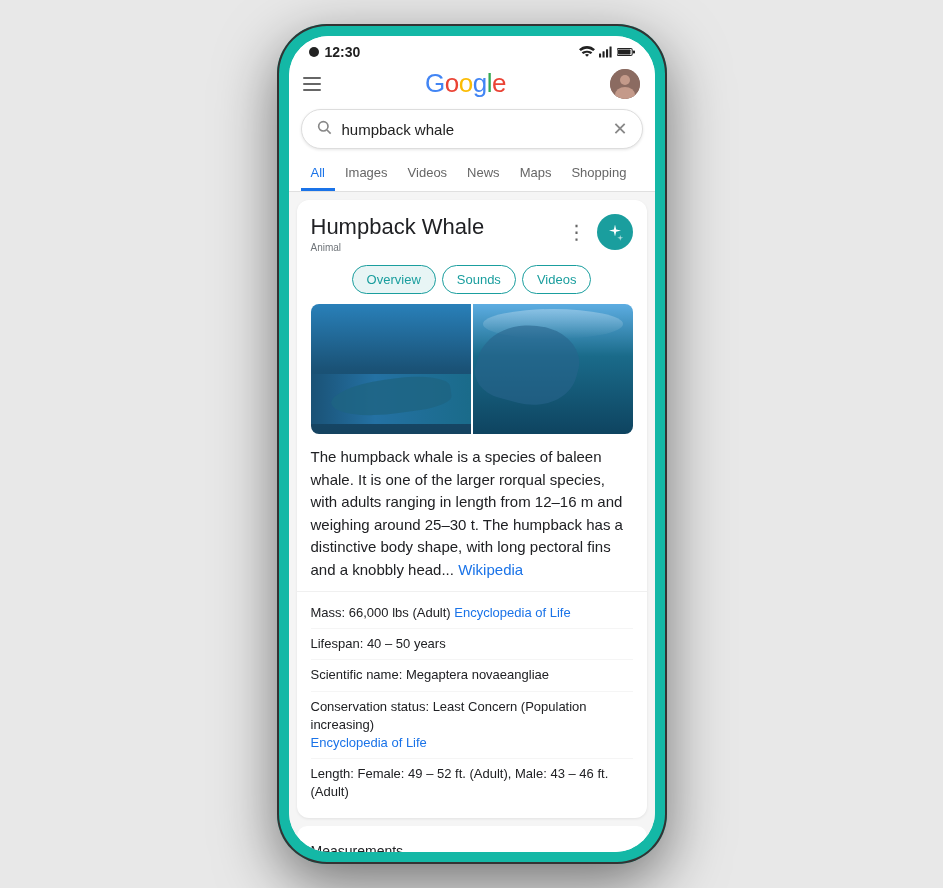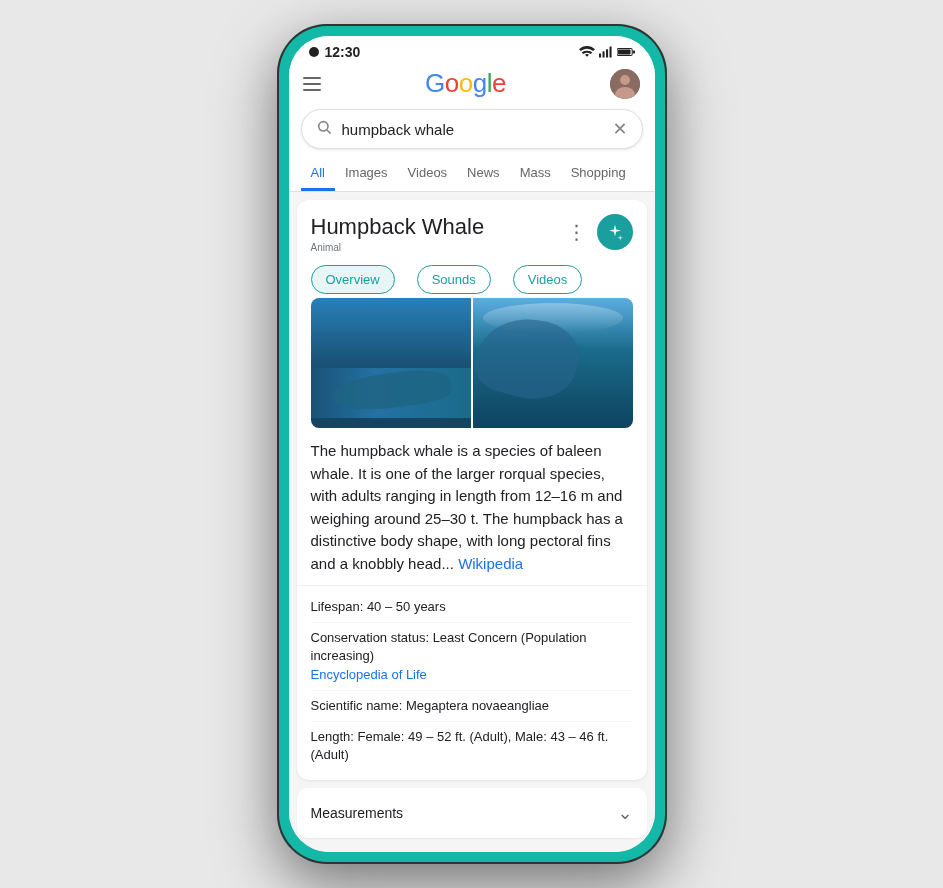--- a/index.html
+++ b/index.html
@@ -210,24 +210,25 @@
       cursor: pointer;
       display: flex;
       align-items: center;
       justify-content: center;
       color: #fff;
       font-size: 15px;
     }
     
     .chips-row {
       display: flex;
-      gap: 22px;
-      padding: 6px 14px 4px 14px;
+      gap: 6px;
+      padding: 6px 14px 10px 14px;
       overflow-x: auto;
       scrollbar-width: none;
+      justify-content: center;
     }
     .chips-row::-webkit-scrollbar { display: none; }
     .chip {
       padding: 6px 14px;
       border-radius: 20px;
       border: 1.5px solid #1a9e9e;
       font-size: 13px;
       color: #1a9e9e;
       white-space: nowrap;
       cursor: pointer;
@@ -409,21 +410,21 @@
       </span>
       <span class="search-text">humpback whale</span>
       <span class="clear-icon">✕</span>
     </div>
 
     <div class="nav-tabs">
       <div class="nav-tab active">All</div>
       <div class="nav-tab">Images</div>
       <div class="nav-tab">Videos</div>
       <div class="nav-tab">News</div>
-      <div class="nav-tab">Mass</div>
+      <div class="nav-tab">Maps</div>
       <div class="nav-tab">Shopping</div>
     </div>
 
     <div class="main-content">
 
       <div class="knowledge-panel">
 
         <div class="kp-header">
           <div class="kp-title-section">
             <div class="kp-title">Humpback Whale</div>
@@ -451,38 +452,43 @@
           <div class="img-right"></div>
         </div>
 
         <div class="kp-description">
           <span>The humpback whale is a species of baleen whale. It is one of the larger rorqual species, with adults ranging in length from 12–16 m and weighing around 25–30 t. The humpback has a distinctive body shape, with long pectoral fins and a knobbly head...</span>
           <a class="wiki-link" href="#">Wikipedia</a>
         </div>
 
         <div class="kp-facts">
 
+          <div class="fact-row">
+            <span class="fact-label">Mass:</span>
+            <span>66,000 lbs (Adult) </span>
+            <a class="wiki-link" href="#">Encyclopedia of Life</a>
+          </div>
 
           <div class="fact-row">
             <span class="fact-label">Lifespan:</span>
             <span>40 – 50 years</span>
+          </div>
+
+          <div class="fact-row">
+            <span class="fact-label">Scientific name:</span>
+            <span>Megaptera novaeangliae</span>
           </div>
 
           <div class="fact-row">
             <span class="fact-label">Conservation status:</span>
             <span>Least Concern (Population increasing)</span>
             <a class="fact-link" href="#">Encyclopedia of Life</a>
           </div>
 
           <div class="fact-row">
-            <span class="fact-label">Scientific name:</span>
-            <span>Megaptera novaeangliae</span>
-          </div>
-
-          <div class="fact-row">
             <span class="fact-label">Length:</span>
             <span>Female: 49 – 52 ft. (Adult), Male: 43 – 46 ft. (Adult)</span>
           </div>
 
         </div>
       </div>
 
       <div class="expand-section">
         <span class="section-title">Measurements</span>
         <span class="expand-chevron">⌄</span>

